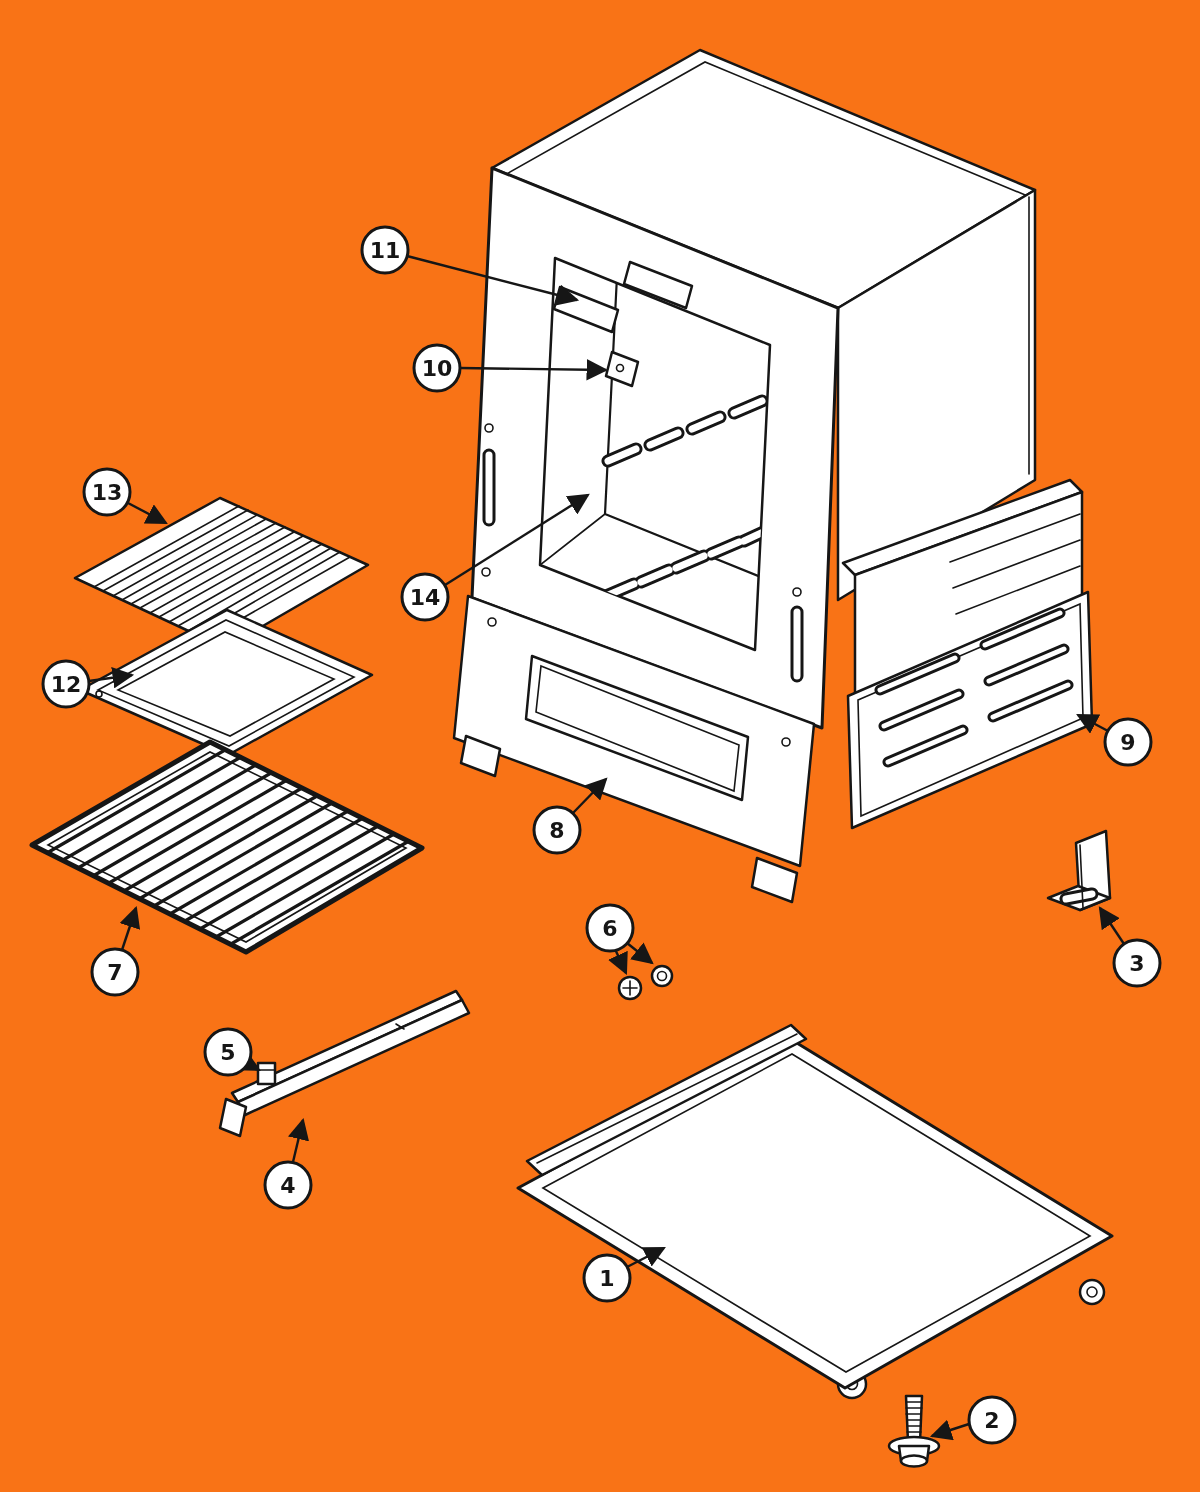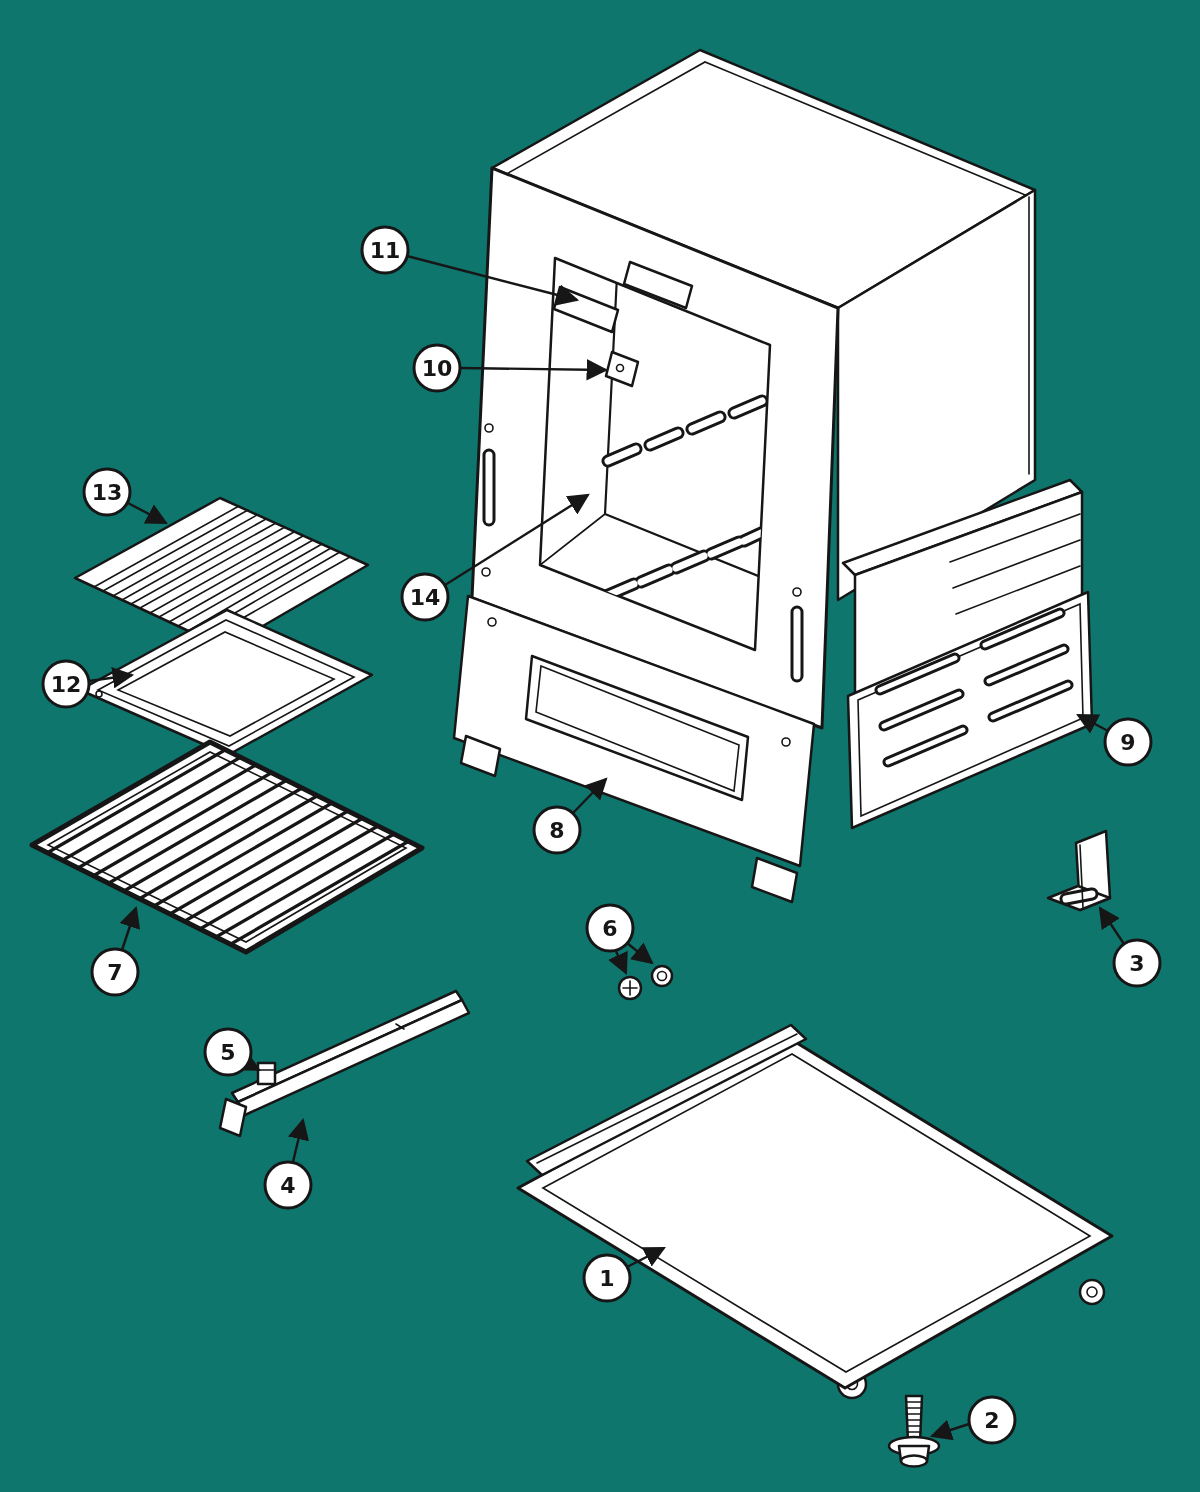--- a/index.html
+++ b/index.html
@@ -1,17 +1,17 @@
 <!DOCTYPE html>
 <html style="--line: #161616;"><head>
 <meta charset="utf-8">
 <style>
   :root { --line:#161616; }
   html,body { margin:0; padding:0; background:#ffffff; }
-  .stage { width:1200px; height:1492px; position:relative; background:#0f766e; overflow:hidden; }
+  .stage { width:1200px; height:1492px; position:relative; background:#f97316; overflow:hidden; }
   svg { display:block; }
   .f   { fill:#ffffff; stroke:var(--line); stroke-width:2.5; stroke-linejoin:round; }
   .f3  { fill:#ffffff; stroke:var(--line); stroke-width:3;   stroke-linejoin:round; }
   .l   { fill:none; stroke:var(--line); stroke-width:2.2; stroke-linecap:round; stroke-linejoin:round; }
   .thin{ fill:none; stroke:var(--line); stroke-width:1.6; stroke-linecap:round; }
   .bold{ fill:#ffffff; stroke:var(--line); stroke-width:5; stroke-linejoin:round; }
   .wire{ fill:none; stroke:var(--line); stroke-width:3.2; stroke-linecap:round; }
   .slotb{ fill:none; stroke:var(--line); stroke-width:13; stroke-linecap:round; }
   .slotw{ fill:none; stroke:#ffffff;   stroke-width:7;  stroke-linecap:round; }
   .ventb{ fill:none; stroke:var(--line); stroke-width:11; stroke-linecap:round; }

